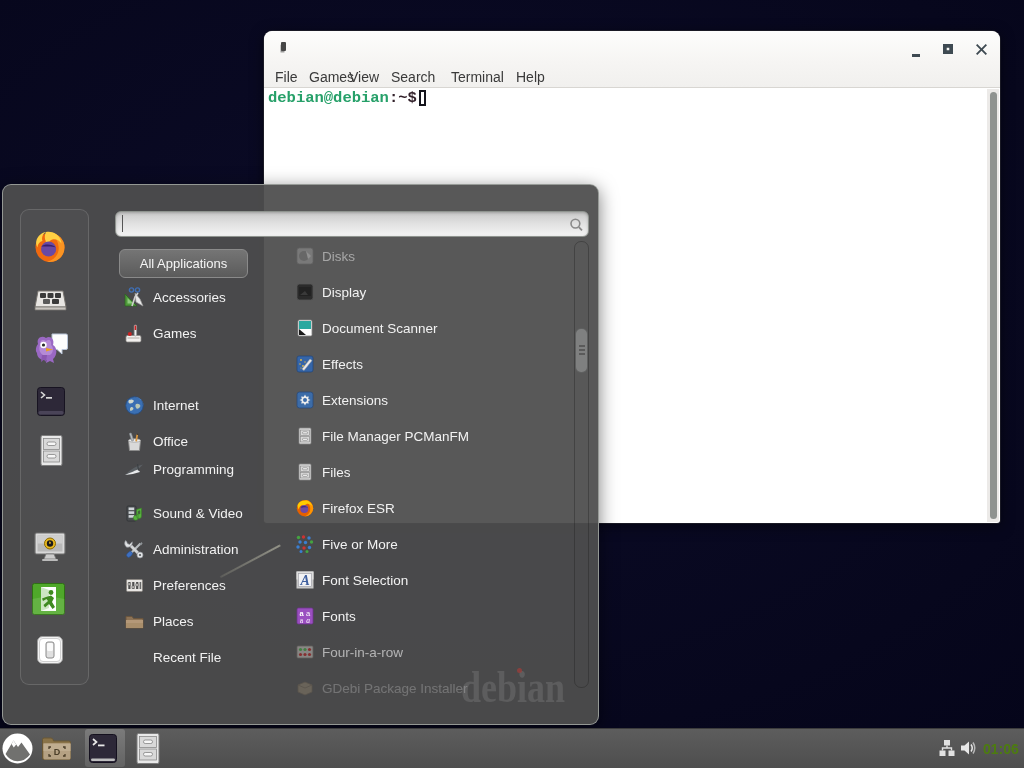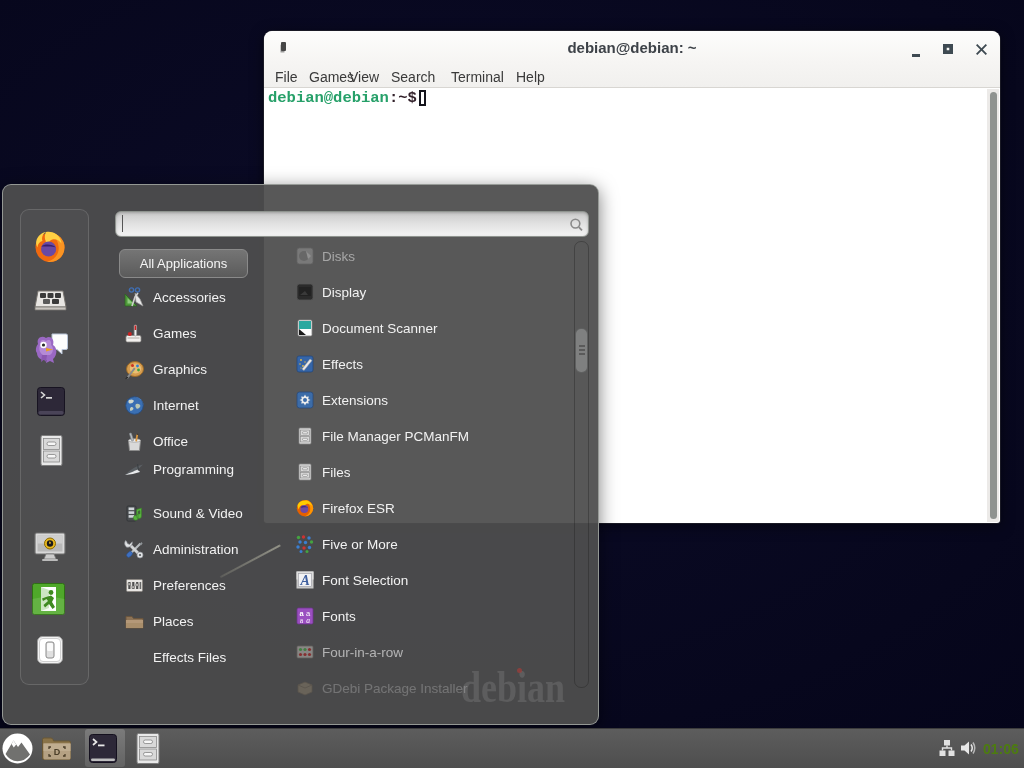--- a/index.html
+++ b/index.html
@@ -84,21 +84,20 @@
           border-top:1px solid #3c3c3c; }
   #tb-termbtn { left:85px; top:729px; width:40px; height:38px;
           background:linear-gradient(#7b7b7b, #636363); border-radius:3px; }
   #clock { left:983px; top:741px; font-size:14px; font-weight:bold; color:#4d7c0f; }
 </style>
 </head>
 <body>
 
 <div class="abs" id="term">
   <div class="abs" id="term-head"></div>
-  <div class="abs" id="term-title">debian@debian: ~</div>
   <div class="abs" id="term-appicon"></div>
   <span class="mitem" style="left:11px;">File</span>
   <span class="mitem" style="left:45px;">Games</span>
   <span class="mitem" style="left:85px;">View</span>
   <span class="mitem" style="left:127px;text-align:center;">Search</span>
   <span class="mitem" style="left:187px;">Terminal</span>
   <span class="mitem" style="left:252px;">Help</span>
 
   <svg class="abs" style="left:646px; top:16px;" width="12" height="12" viewBox="0 0 12 12">
       <rect x="2" y="7" width="8" height="3" fill="#3e4a52"></rect>
@@ -199,30 +198,20 @@
           <path d="M11 6 L16 12 L19 19 L12 15 Z" fill="#e8e8e8" stroke="#9a9a9a" stroke-width="0.7"></path>
           <path d="M14 6 L11 10 L8 19" fill="none" stroke="#cfcfcf" stroke-width="1.6"></path>
         </svg>Accessories</div>
   <div class="crow" style="top:314px;"><svg class="ci" viewBox="0 0 21 21">
           <rect x="2" y="12.5" width="15" height="6.5" rx="1.5" fill="#f2f0ee" stroke="#8d8a86" stroke-width="0.8"></rect>
           <rect x="3.5" y="14.2" width="12" height="1.6" fill="#c9c5c0"></rect>
           <rect x="10.2" y="2" width="2.4" height="11" rx="1" fill="#efefef" stroke="#9a9a9a" stroke-width="0.7"></rect>
           <rect x="10.6" y="2.5" width="1.6" height="4.5" fill="#cc2222"></rect>
           <circle cx="5.8" cy="11" r="2" fill="#cc2222"></circle>
         </svg>Games</div>
-  <div class="crow" style="top:350px;"><svg class="ci" viewBox="0 0 21 21">
-          <ellipse cx="11" cy="10" rx="8.5" ry="7.5" fill="#d69d4f" stroke="#9a6a28" stroke-width="1"></ellipse>
-          <ellipse cx="11.5" cy="9.5" rx="5.6" ry="5" fill="#e9bd76"></ellipse>
-          <circle cx="8.5" cy="6.5" r="1.5" fill="#cc3322"></circle>
-          <circle cx="13.5" cy="7" r="1.4" fill="#2f7fd0"></circle>
-          <circle cx="14.5" cy="11" r="1.4" fill="#3da33d"></circle>
-          <circle cx="9" cy="12.5" r="1.4" fill="#e0d34a"></circle>
-          <path d="M2 19 L10 8.5 L11.5 9.7 L4 19.7 Z" fill="#8a8a8a"></path>
-          <path d="M1.2 20.2 L4.5 18.8 L2.8 17.4 Z" fill="#222"></path>
-        </svg>Graphics</div>
   <div class="crow" style="top:386px;"><svg class="ci" viewBox="0 0 21 21">
           <circle cx="10.5" cy="10.5" r="8.8" fill="#3a6fb3"></circle>
           <circle cx="10.5" cy="10.5" r="8.8" fill="none" stroke="#274d80" stroke-width="0.9"></circle>
           <path d="M10.5 1.7 A8.8 8.8 0 0 1 19.3 10.5 A13 9 0 0 0 10.5 1.7" fill="#6d9bd6"></path>
           <path d="M5 5 Q9 3.5 10 6 Q8.5 9 5.5 8.5 Q3.5 7 5 5 Z" fill="#cfd8cf"></path>
           <path d="M12 9 Q15.5 8 16.5 11 Q15 14.5 12.5 13.5 Q10.5 11 12 9 Z" fill="#b9c7b4"></path>
           <path d="M7 12 Q9.5 11.5 9.5 14 Q8 16.5 6 15.5 Q5.5 13 7 12 Z" fill="#c2cfc0"></path>
         </svg>Internet</div>
   <div class="crow" style="top:422px;"><svg class="ci" viewBox="0 0 21 21">
           <path d="M4.5 9.5 L16.5 9.5 L15.5 19.5 L5.5 19.5 Z" fill="#d9d9d9" stroke="#8a8a8a" stroke-width="0.9"></path>
@@ -260,21 +249,21 @@
           <path d="M6.8 6.8 L15.2 15.2" stroke="#d2d4d6" stroke-width="3"></path>
           <path d="M1.6 1.6 A4.6 4.6 0 0 0 2.8 8.2 A4.6 4.6 0 0 0 8.2 2.8 L5.6 5.4 L3.4 4.6 L2.6 2.4 Z" fill="#e2e4e6" stroke="#90949a" stroke-width="0.7"></path>
           <circle cx="16" cy="16" r="3" fill="#e2e4e6" stroke="#90949a" stroke-width="0.7"></circle>
           <circle cx="16" cy="16" r="1.1" fill="#54585c"></circle>
         </svg>Administration</div>
   <div class="crow" style="top:602px;"><svg class="ci" viewBox="0 0 21 21">
           <path d="M2 5.5 L2 17 L19 17 L19 7.5 L9.5 7.5 L8 5.5 Z" fill="#8d7356" stroke="#6b563c" stroke-width="0.9"></path>
           <path d="M2 9 L19 9 L19 17 L2 17 Z" fill="#a98e6b"></path>
           <path d="M2 9 L19 9 L19 12 L2 12 Z" fill="#b49878"></path>
         </svg>Places</div>
-  <div class="crow noicon" style="top:638px;">Effects Files</div>
+  <div class="crow noicon" style="top:638px;">Recent File</div>
 
   <div class="arow" style="top:237px; opacity:0.5;"><svg class="ai" viewBox="0 0 18 18">
           <rect x="1" y="1" width="16" height="16" rx="2.5" fill="#9a9a9a" stroke="#6e6e6e" stroke-width="0.8"></rect>
           <circle cx="8" cy="9" r="5" fill="#777"></circle>
           <path d="M10 4 L15 9 L12 12 Z" fill="#c9c9c9"></path>
         </svg>Disks</div>
   <div class="arow" style="top:273px;"><svg class="ai" viewBox="0 0 18 18">
           <rect x="1" y="1" width="16" height="16" rx="2.5" fill="#2b2b2b" stroke="#555" stroke-width="0.8"></rect>
           <rect x="3" y="4" width="12" height="9" fill="#222"></rect>
           <path d="M4 12 L9 8 L12 12 Z" fill="#3a3a3a"></path>

